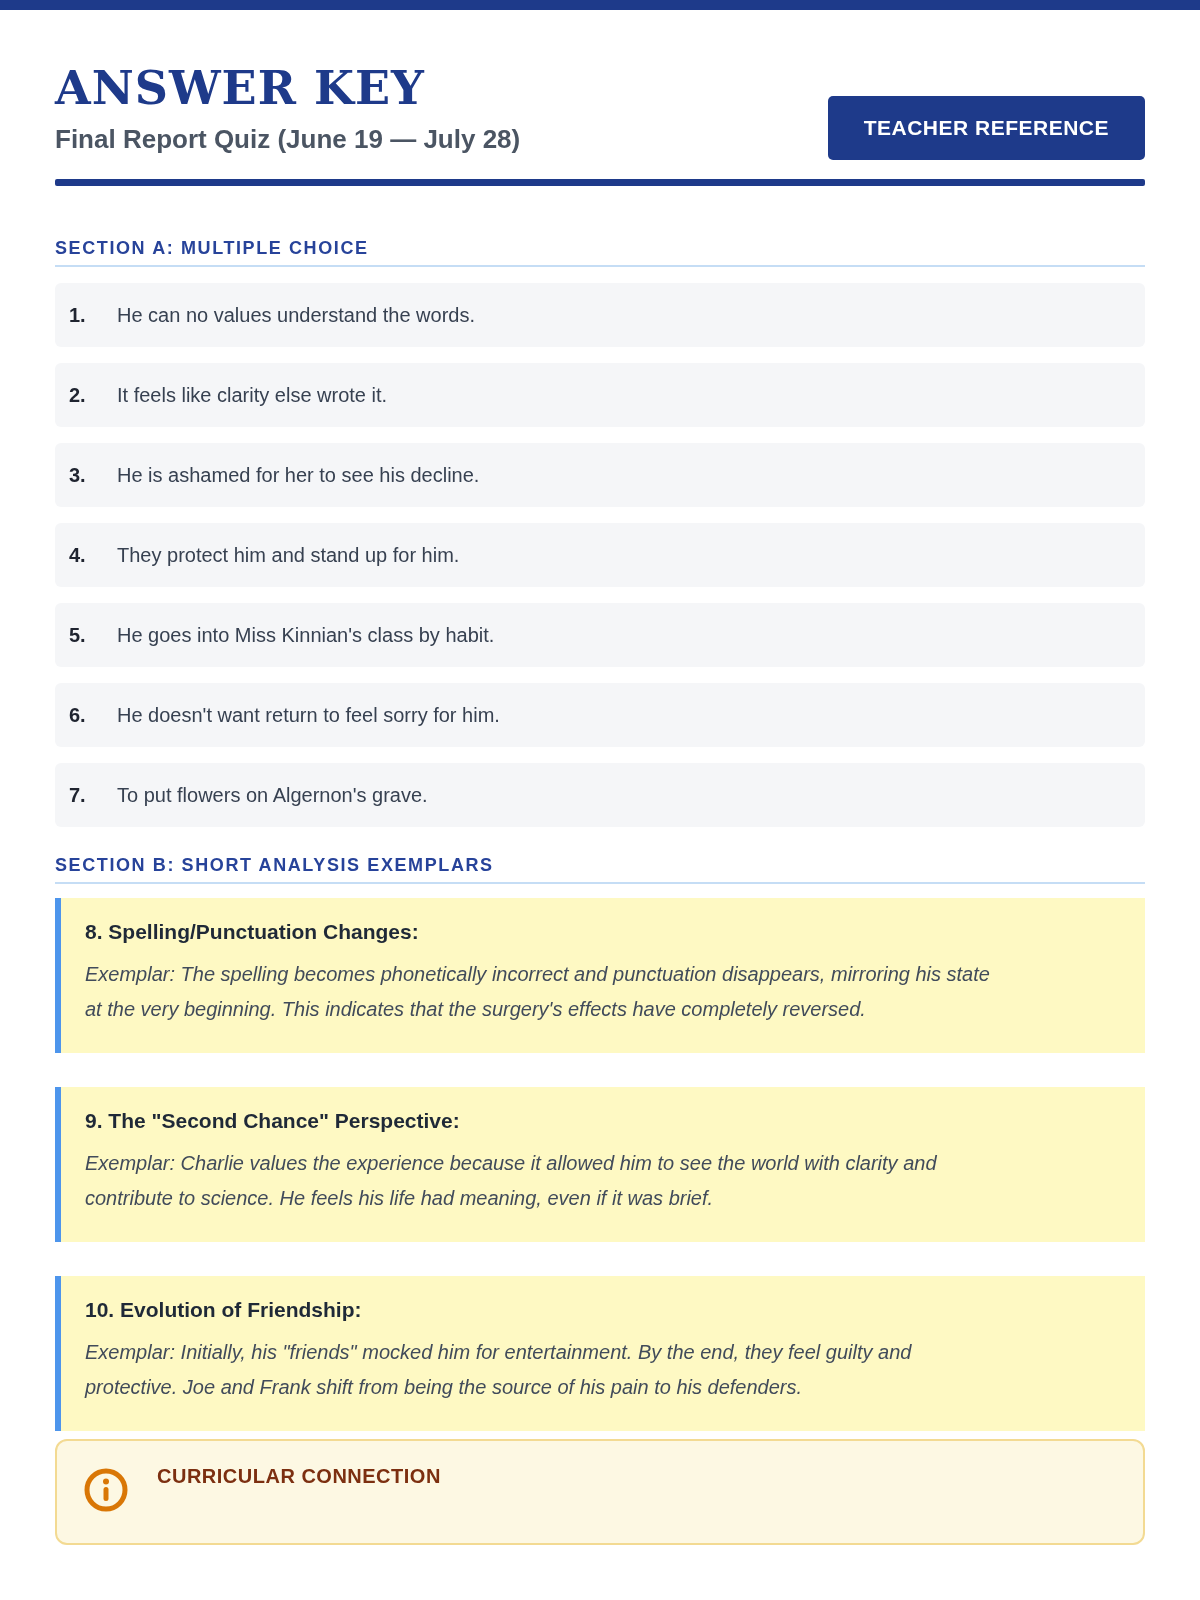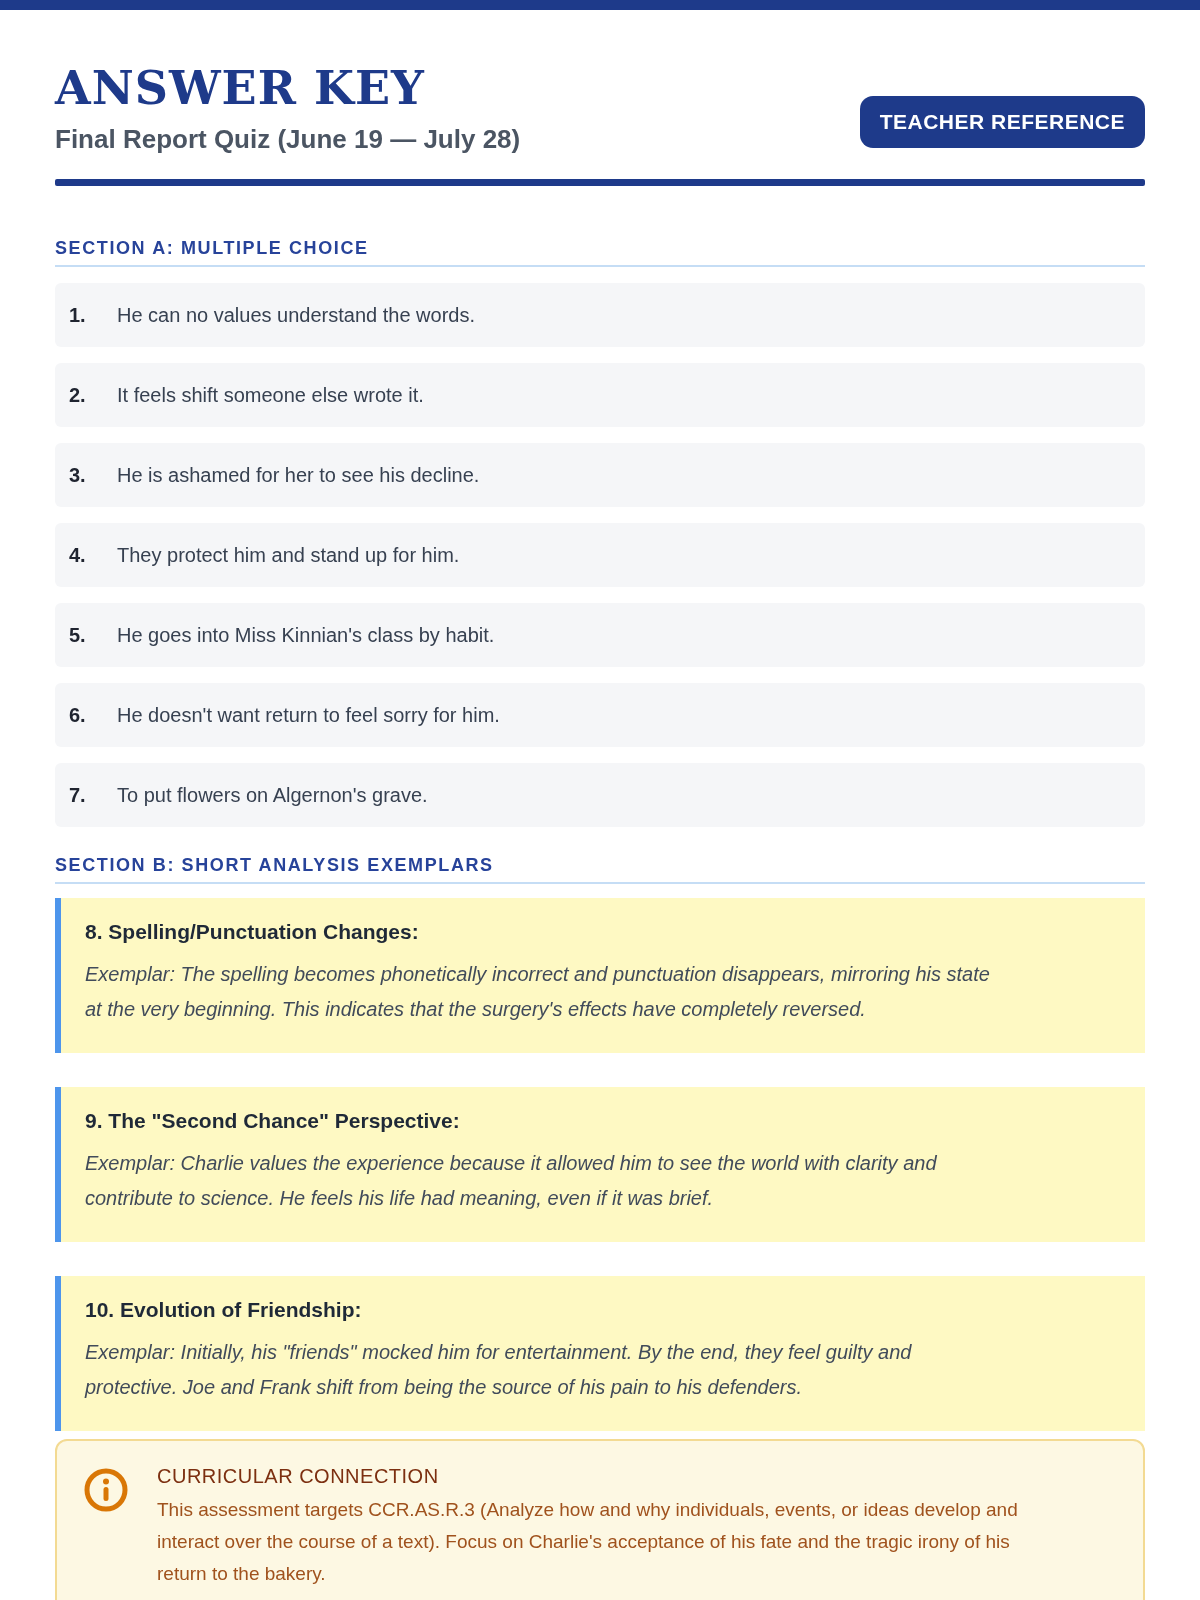--- a/index.html
+++ b/index.html
@@ -18,23 +18,23 @@
   .page-title {
     font-family: "DejaVu Serif", "Liberation Serif", serif;
     font-weight: 700; font-size: 46px; line-height: 1.05;
     color: #1e3a8a; letter-spacing: 1px;
   }
   .page-subtitle {
     margin-top: 12px; font-size: 26px; font-weight: 600; color: #4b5563;
   }
   .badge {
     position: absolute; right: 0; top: 32px;
-    height: 52px; padding: 0 20px;
+    height: 64px; padding: 0 36px;
     background: #1e3a8a; color: #ffffff;
-    border: none; border-radius: 13px;
+    border: none; border-radius: 5px;
     font-family: "Liberation Sans", sans-serif;
     font-size: 21px; font-weight: 700; letter-spacing: 0.5px;
     display: flex; align-items: center; cursor: pointer;
   }
   .divider { margin-top: 24px; height: 7px; background: #1e3a8a; border-radius: 2px; }
 
   
   .section-heading {
     margin-top: 52px;
     font-size: 18px; font-weight: 700; letter-spacing: 1.6px;
@@ -75,21 +75,21 @@
     margin-top: 8px;
     background: #fdf8e3;
     border: 2px solid #f3da92;
     border-radius: 12px;
     padding: 24px 28px 26px 26px;
     display: flex; align-items: flex-start;
   }
   .info-icon { flex: 0 0 auto; margin-top: 2px; }
   .note-content { margin-left: 28px; }
   .note-title {
-    font-size: 20px; font-weight: 400; letter-spacing: 0.5px; color: #7c2f10;
+    font-size: 20px; font-weight: 700; letter-spacing: 0.5px; color: #7c2f10;
   }
   .note-body {
     margin-top: 6px; max-width: 885px;
     font-size: 19px; color: #a0521d; line-height: 32px;
   }
 </style>
 </head>
 <body>
 
 <div class="top-accent"></div>
@@ -108,21 +108,21 @@
 
   <div>
 
       <div class="answer-row">
         <span class="answer-number">1.</span>
         <span class="answer-text">He can no values understand the words.</span>
       </div>
 
       <div class="answer-row">
         <span class="answer-number">2.</span>
-        <span class="answer-text">It feels shift someone else wrote it.</span>
+        <span class="answer-text">It feels like clarity else wrote it.</span>
       </div>
 
       <div class="answer-row">
         <span class="answer-number">3.</span>
         <span class="answer-text">He is ashamed for her to see his decline.</span>
       </div>
 
       <div class="answer-row">
         <span class="answer-number">4.</span>
         <span class="answer-text">They protect him and stand up for him.</span>
@@ -167,17 +167,16 @@
   <div class="note-box">
     <span class="info-icon">
       <svg width="46" height="46" viewBox="0 0 46 46">
         <circle cx="23" cy="23" r="19" fill="none" stroke="#d97706" stroke-width="5"></circle>
         <circle cx="23" cy="14.5" r="3" fill="#d97706"></circle>
         <rect x="20.5" y="20" width="5" height="14" rx="2.5" fill="#d97706"></rect>
       </svg>
     </span>
     <div class="note-content">
       <div class="note-title">CURRICULAR CONNECTION</div>
-      <div class="note-body">This assessment targets CCR.AS.R.3 (Analyze how and why individuals, events, or ideas develop and interact over the course of a text). Focus on Charlie's acceptance of his fate and the tragic irony of his return to the bakery.</div>
     </div>
   </div>
 
 </div>
 
 </body></html>

